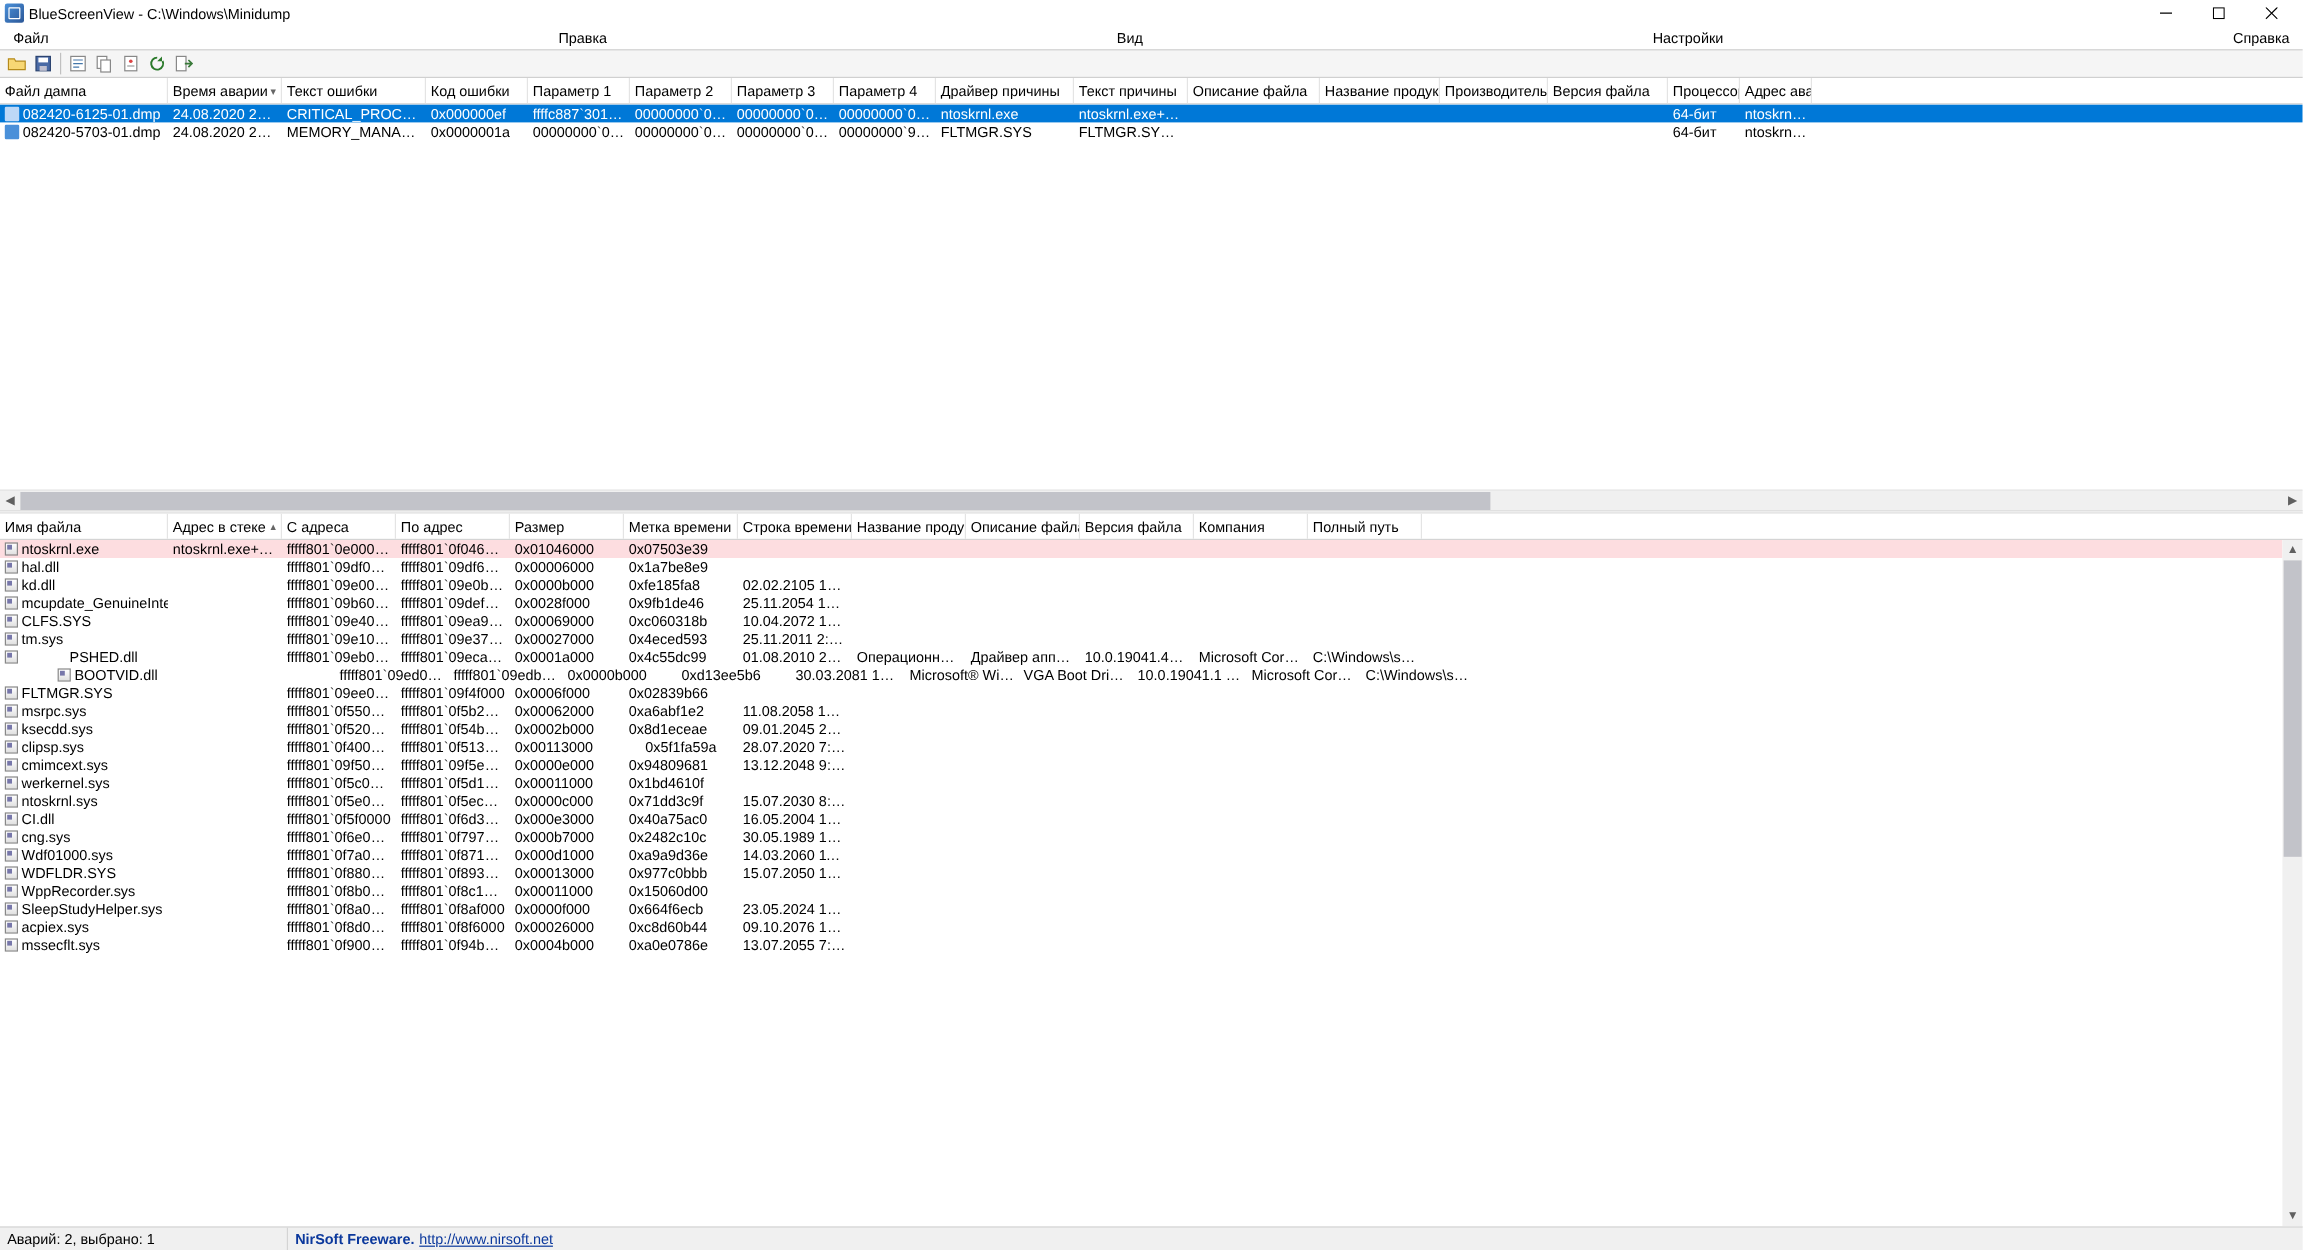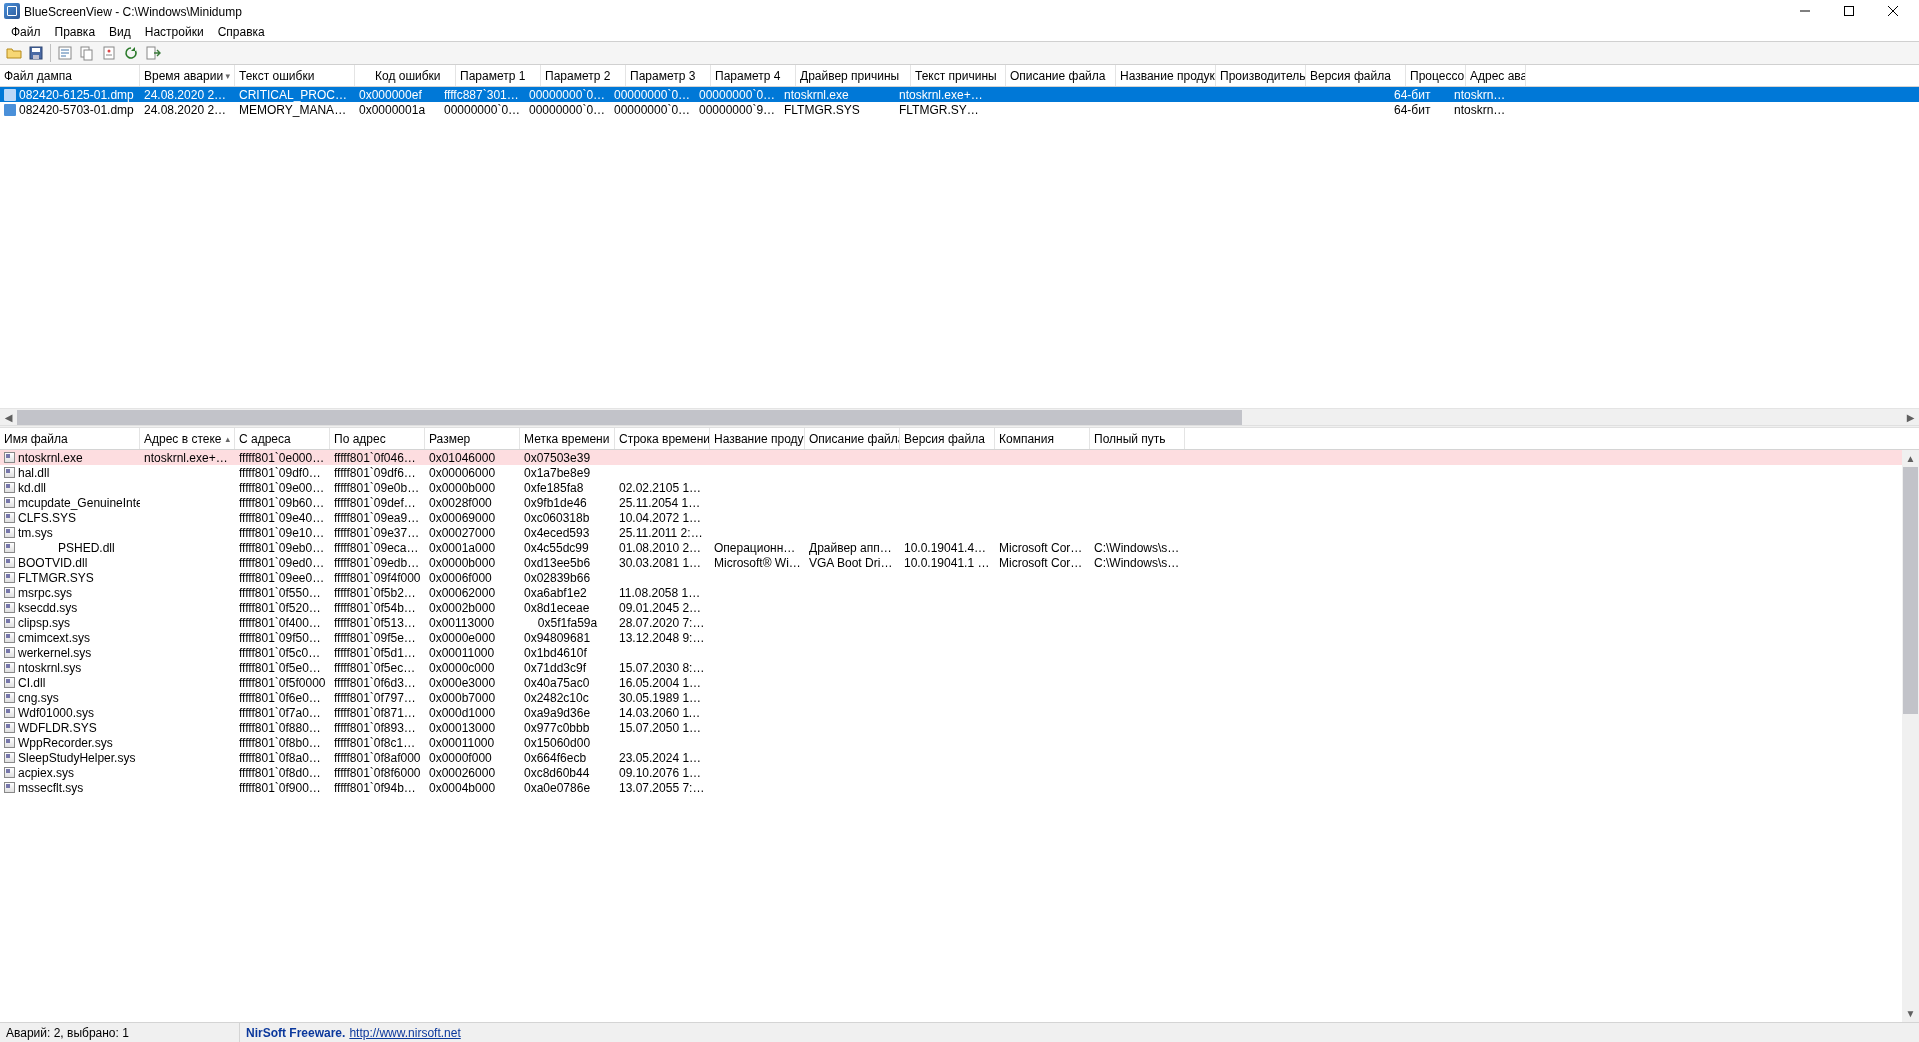--- a/index.html
+++ b/index.html
@@ -8,21 +8,21 @@
 
   
   .titlebar { height: 22px; display: flex; align-items: center; padding: 0 4px; background: #fff; }
   .titlebar .app-icon { width: 16px; height: 16px; margin-right: 4px; background: linear-gradient(135deg,#4a90d9 0%, #2b5797 100%); border-radius: 2px; position:relative; }
   .titlebar .app-icon::after { content:""; position:absolute; inset:3px; border:1px solid #fff; border-radius:1px; }
   .titlebar .title-text { flex:1; font-size: 12px; padding-top:2px; }
   .win-controls { display:flex; height: 22px; }
   .win-btn { width: 44px; display:flex; align-items:center; justify-content:center; font-size:16px; font-family: "Segoe UI Symbol", sans-serif; }
 
   
-  .menubar { height: 19px; display:flex; align-items:center; padding: 0 4px; }
+  .menubar { height: 19px; display:flex; align-items:center; padding: 0 4px; justify-content: space-between; }
   .menu-item { padding: 2px 7px; font-size:12px; }
 
   
   .toolbar { height: 24px; border-top:1px solid #d0d0d0; border-bottom:1px solid #d0d0d0; background:#f5f5f5; display:flex; align-items:center; padding:0 4px; gap:2px; }
   .tb-btn { width:20px; height:20px; display:flex; align-items:center; justify-content:center; }
   .tb-btn svg { width:16px; height:16px; }
   .tb-sep { width:1px; height:18px; background:#c0c0c0; margin:0 2px; }
 
   
   .pane { display:flex; flex-direction:column; overflow:hidden; }
@@ -146,21 +146,21 @@
           <path d="M9 8h6M12 5l3 3-3 3" fill="none" stroke="#3a7a3a" stroke-width="1.4"></path>
         </svg>
       </div>
   </div>
 
   <div class="pane" style="height:360px;">
     <div class="lv-header" id="top-header">
         <div class="lv-col" style="width: 140px;">Файл дампа</div>
         <div class="lv-col sort-desc" style="width: 95px;">Время аварии</div>
         <div class="lv-col" style="width: 120px;">Текст ошибки</div>
-        <div class="lv-col" style="width: 85px; margin-left: 16px;">Код ошибки</div>
+        <div class="lv-col" style="width: 85px;">Код ошибки</div>
         <div class="lv-col" style="width: 85px;">Параметр 1</div>
         <div class="lv-col" style="width: 85px;">Параметр 2</div>
         <div class="lv-col" style="width: 85px;">Параметр 3</div>
         <div class="lv-col" style="width: 85px;">Параметр 4</div>
         <div class="lv-col" style="width: 115px;">Драйвер причины</div>
         <div class="lv-col" style="width: 95px;">Текст причины</div>
         <div class="lv-col" style="width: 110px;">Описание файла</div>
         <div class="lv-col" style="width: 100px;">Название продукта</div>
         <div class="lv-col" style="width: 90px;">Производитель</div>
         <div class="lv-col" style="width: 100px;">Версия файла</div>
@@ -355,21 +355,21 @@
               <div class="lv-cell" style="width: 95px;">0x0001a000</div>
               <div class="lv-cell" style="width: 95px;">0x4c55dc99</div>
               <div class="lv-cell" style="width: 95px;">01.08.2010 23:44:09</div>
               <div class="lv-cell" style="width: 95px;">Операционная си…</div>
               <div class="lv-cell" style="width: 95px;">Драйвер аппарат…</div>
               <div class="lv-cell" style="width: 95px;">10.0.19041.444 (Wi…</div>
               <div class="lv-cell" style="width: 95px;">Microsoft Corpora…</div>
               <div class="lv-cell" style="width: 95px;">C:\Windows\syste…</div>
             </div>
             <div class="lv-row">
-              <div class="lv-cell first" style="width: 140px;">
+              <div class="lv-cell first" style="width: 140px; margin-left: 44px;">
                 <div class="row-icon drv"></div>
                 <span>BOOTVID.dll</span>
               </div>
               <div class="lv-cell" style="width: 95px;"></div>
               <div class="lv-cell" style="width: 95px;">fffff801`09ed0000</div>
               <div class="lv-cell" style="width: 95px;">fffff801`09edb000</div>
               <div class="lv-cell" style="width: 95px;">0x0000b000</div>
               <div class="lv-cell" style="width: 95px;">0xd13ee5b6</div>
               <div class="lv-cell" style="width: 95px;">30.03.2081 14:36:22</div>
               <div class="lv-cell" style="width: 95px;">Microsoft® Wind…</div>

